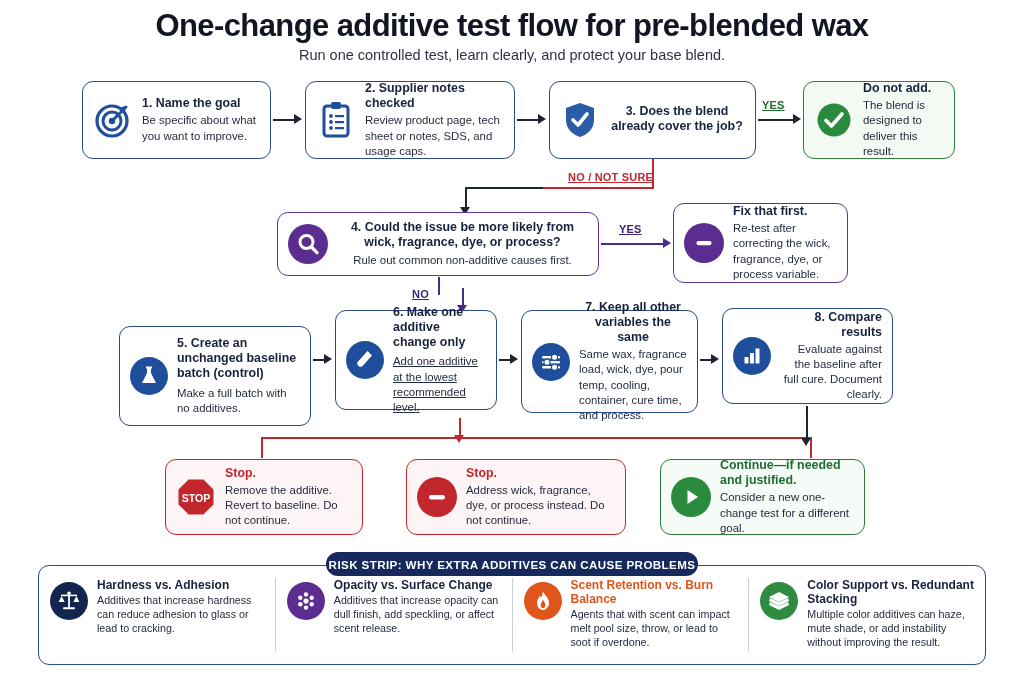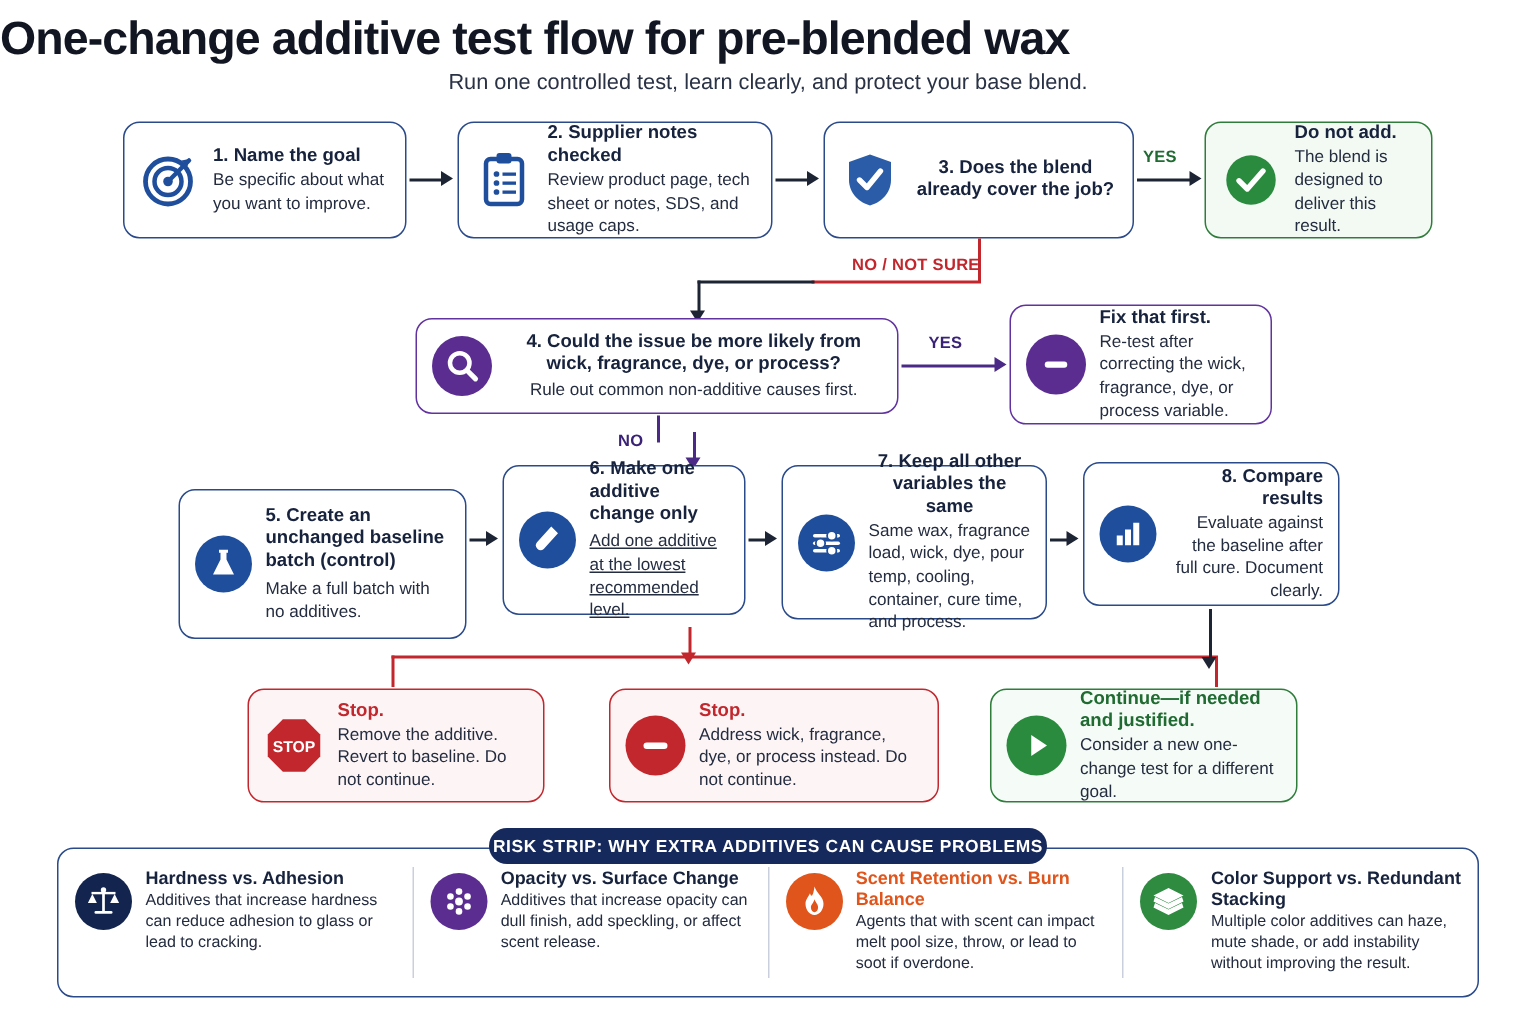--- a/index.html
+++ b/index.html
@@ -9,21 +9,21 @@
     font-family: "Liberation Sans", sans-serif;
     color: #15213b;
     overflow: hidden;
     position: relative;
   }
   .stage { position: relative; width: 1024px; height: 683px; }
 
   
   .title {
     position: absolute; top: 8px; left: 0; width: 1024px;
-    text-align: left;
+    text-align: center;
     font-size: 31px; font-weight: bold; letter-spacing: -0.6px;
     color: #111622;
   }
   .subtitle {
     position: absolute; top: 47px; left: 0; width: 1024px;
     text-align: center;
     font-size: 14.5px; color: #2a3245;
   }
 
   
@@ -81,21 +81,21 @@
     border-top: 8px solid #1d2433;
     border-left: 5px solid transparent;
     border-right: 5px solid transparent;
   }
   .arrow-r.pur { border-left-color: #4a2a86; }
   .arrow-d.red { border-top-color: #c2272d; }
 
   .lbl {
     position: absolute;
     font-size: 11px; font-weight: bold; letter-spacing: 0.2px;
-    color: #1d2433; white-space: nowrap;
+    color: #1d2433; white-space: nowrap; text-decoration: underline;
   }
   .lbl.green { color: #1f6b31; }
   .lbl.red   { color: #c2272d; }
   .lbl.pur   { color: #3a2377; }
 
   .caplbl {
     position: absolute;
     font-size: 11.2px; font-weight: bold; letter-spacing: 0.25px;
     white-space: nowrap; color: #c2272d; margin-top: 19px;
   }

